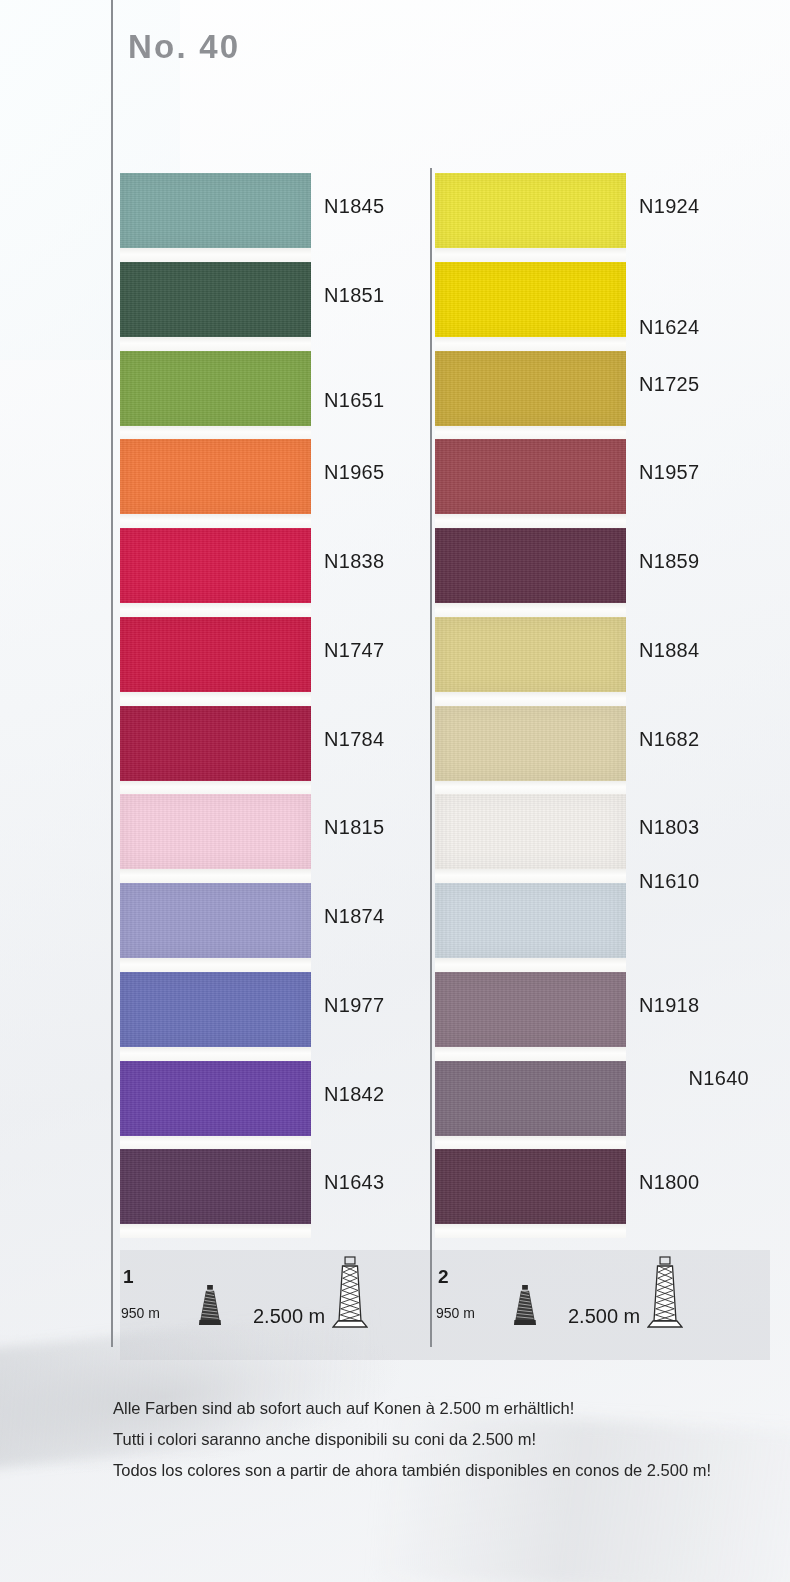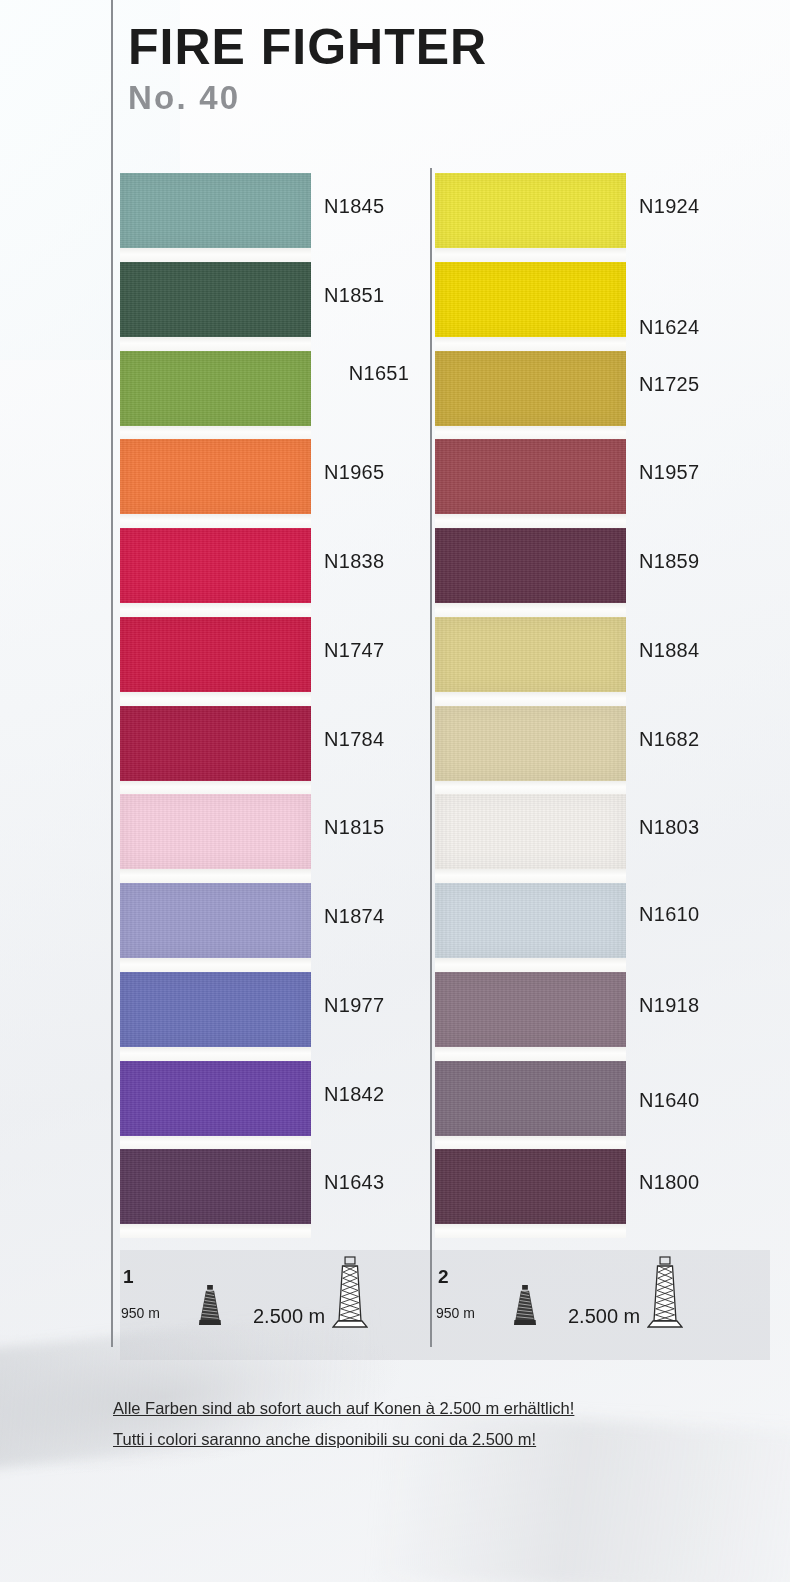--- a/index.html
+++ b/index.html
@@ -186,39 +186,37 @@
     left: 113px;
     top: 1400px;
     width: 670px;
   }
   .fline {
     font-size: 16.5px;
     color: #272727;
     line-height: 1.0;
     margin-bottom: 14.5px;
     white-space: nowrap;
-    text-decoration: underline;
   }
 </style>
 </head>
 <body>
 
 <div id="page">
 
   <div class="tex tex-d"></div>
   <div class="tex tex-e"></div>
   <div class="tex tex-a"></div>
   <div class="tex tex-b"></div>
   <div class="tex tex-c"></div>
 
   <div class="vrule" id="vrule-left"></div>
   <div class="vrule" id="vrule-right"></div>
 
   <div id="header">
-    <div id="title">FIRE FIGHTER</div>
     <div id="subtitle">No. 40</div>
   </div>
 
   <div class="col" id="col-1">
     <div class="swatch-stack" id="stack-1">
         <div class="row">
           <div class="band" style="background: rgb(127, 169, 165);"></div>
           <div class="gap"></div>
         </div>
         <div class="row">
@@ -261,21 +259,21 @@
           <div class="band" style="background: rgb(106, 69, 167);"></div>
           <div class="gap"></div>
         </div>
         <div class="row">
           <div class="band" style="background: rgb(91, 59, 92);"></div>
           <div class="gap"></div>
         </div>
       </div>
   <div class="code" style="top: 22px;">N1845</div>
       <div class="code" style="top: 110.75px;">N1851</div>
-      <div class="code" style="top: 189px; text-align: center;">N1651</div>
+      <div class="code" style="top: 216px;">N1651</div>
       <div class="code" style="top: 288.25px;">N1965</div>
       <div class="code" style="top: 377px;">N1838</div>
       <div class="code" style="top: 465.75px;">N1747</div>
       <div class="code" style="top: 554.5px;">N1784</div>
       <div class="code" style="top: 643.25px;">N1815</div>
       <div class="code" style="top: 732px;">N1874</div>
       <div class="code" style="top: 820.75px;">N1977</div>
       <div class="code" style="top: 909.5px;">N1842</div>
       <div class="code" style="top: 998.25px;">N1643</div>
     </div>
@@ -332,23 +330,23 @@
         </div>
       </div>
   <div class="code" style="top: 22px;">N1924</div>
       <div class="code" style="top: 110.75px; margin-top: 32px;">N1624</div>
       <div class="code" style="top: 199.5px;">N1725</div>
       <div class="code" style="top: 288.25px;">N1957</div>
       <div class="code" style="top: 377px;">N1859</div>
       <div class="code" style="top: 465.75px;">N1884</div>
       <div class="code" style="top: 554.5px;">N1682</div>
       <div class="code" style="top: 643.25px;">N1803</div>
-      <div class="code" style="top: 730px;">N1610</div>
+      <div class="code" style="top: 697px;">N1610</div>
       <div class="code" style="top: 820.75px;">N1918</div>
-      <div class="code" style="top: 916px;">N1640</div>
+      <div class="code" style="top: 894px; text-align: right;">N1640</div>
       <div class="code" style="top: 998.25px;">N1800</div>
     </div>
 
   <div class="legend" id="legend-1">
       <div class="legend-num">1</div>
       <div class="legend-small-label">950 m</div>
       <div class="cone-small"><svg width="24" height="42" viewBox="0 0 24 42">
           <rect x="9.144" y="1" width="5.712" height="4.72" fill="#2c2c2c"></rect>
           <path d="M 7.92 6.72 L 16.08 6.72 L 21.6 36 L 2.3999999999999986 36 Z" fill="#3a3a3a"></path>
           <line x1="8.42" y1="6.72" x2="15.579999999999998" y2="8.32" stroke="#ffffff" stroke-width="0.7" opacity="0.75"></line>
@@ -430,15 +428,16 @@
           <line x1="27.61111111111111" y1="58.888888888888886" x2="8" y2="65" stroke="#2c2c2c" stroke-width="0.85"></line>
           <line x1="8" y1="65" x2="28" y2="65" stroke="#2c2c2c" stroke-width="0.85"></line>
           <line x1="28" y1="65" x2="8" y2="65" stroke="#2c2c2c" stroke-width="0.85"></line>
           <path d="M 6 65 L 1 71 L 35 71 L 30 65 Z" fill="#ffffff" stroke="#2c2c2c" stroke-width="1.3"></path>
         </svg></div>
     </div>
 
   <div id="footer">
       <div class="fline">Alle Farben sind ab sofort auch auf Konen à 2.500 m erhältlich!</div>
       <div class="fline">Tutti i colori saranno anche disponibili su coni da 2.500 m!</div>
+      <div class="fline">Todos los colores son a partir de ahora también disponibles en conos de 2.500 m!</div>
     </div>
 
 </div>
 
 </body></html>

